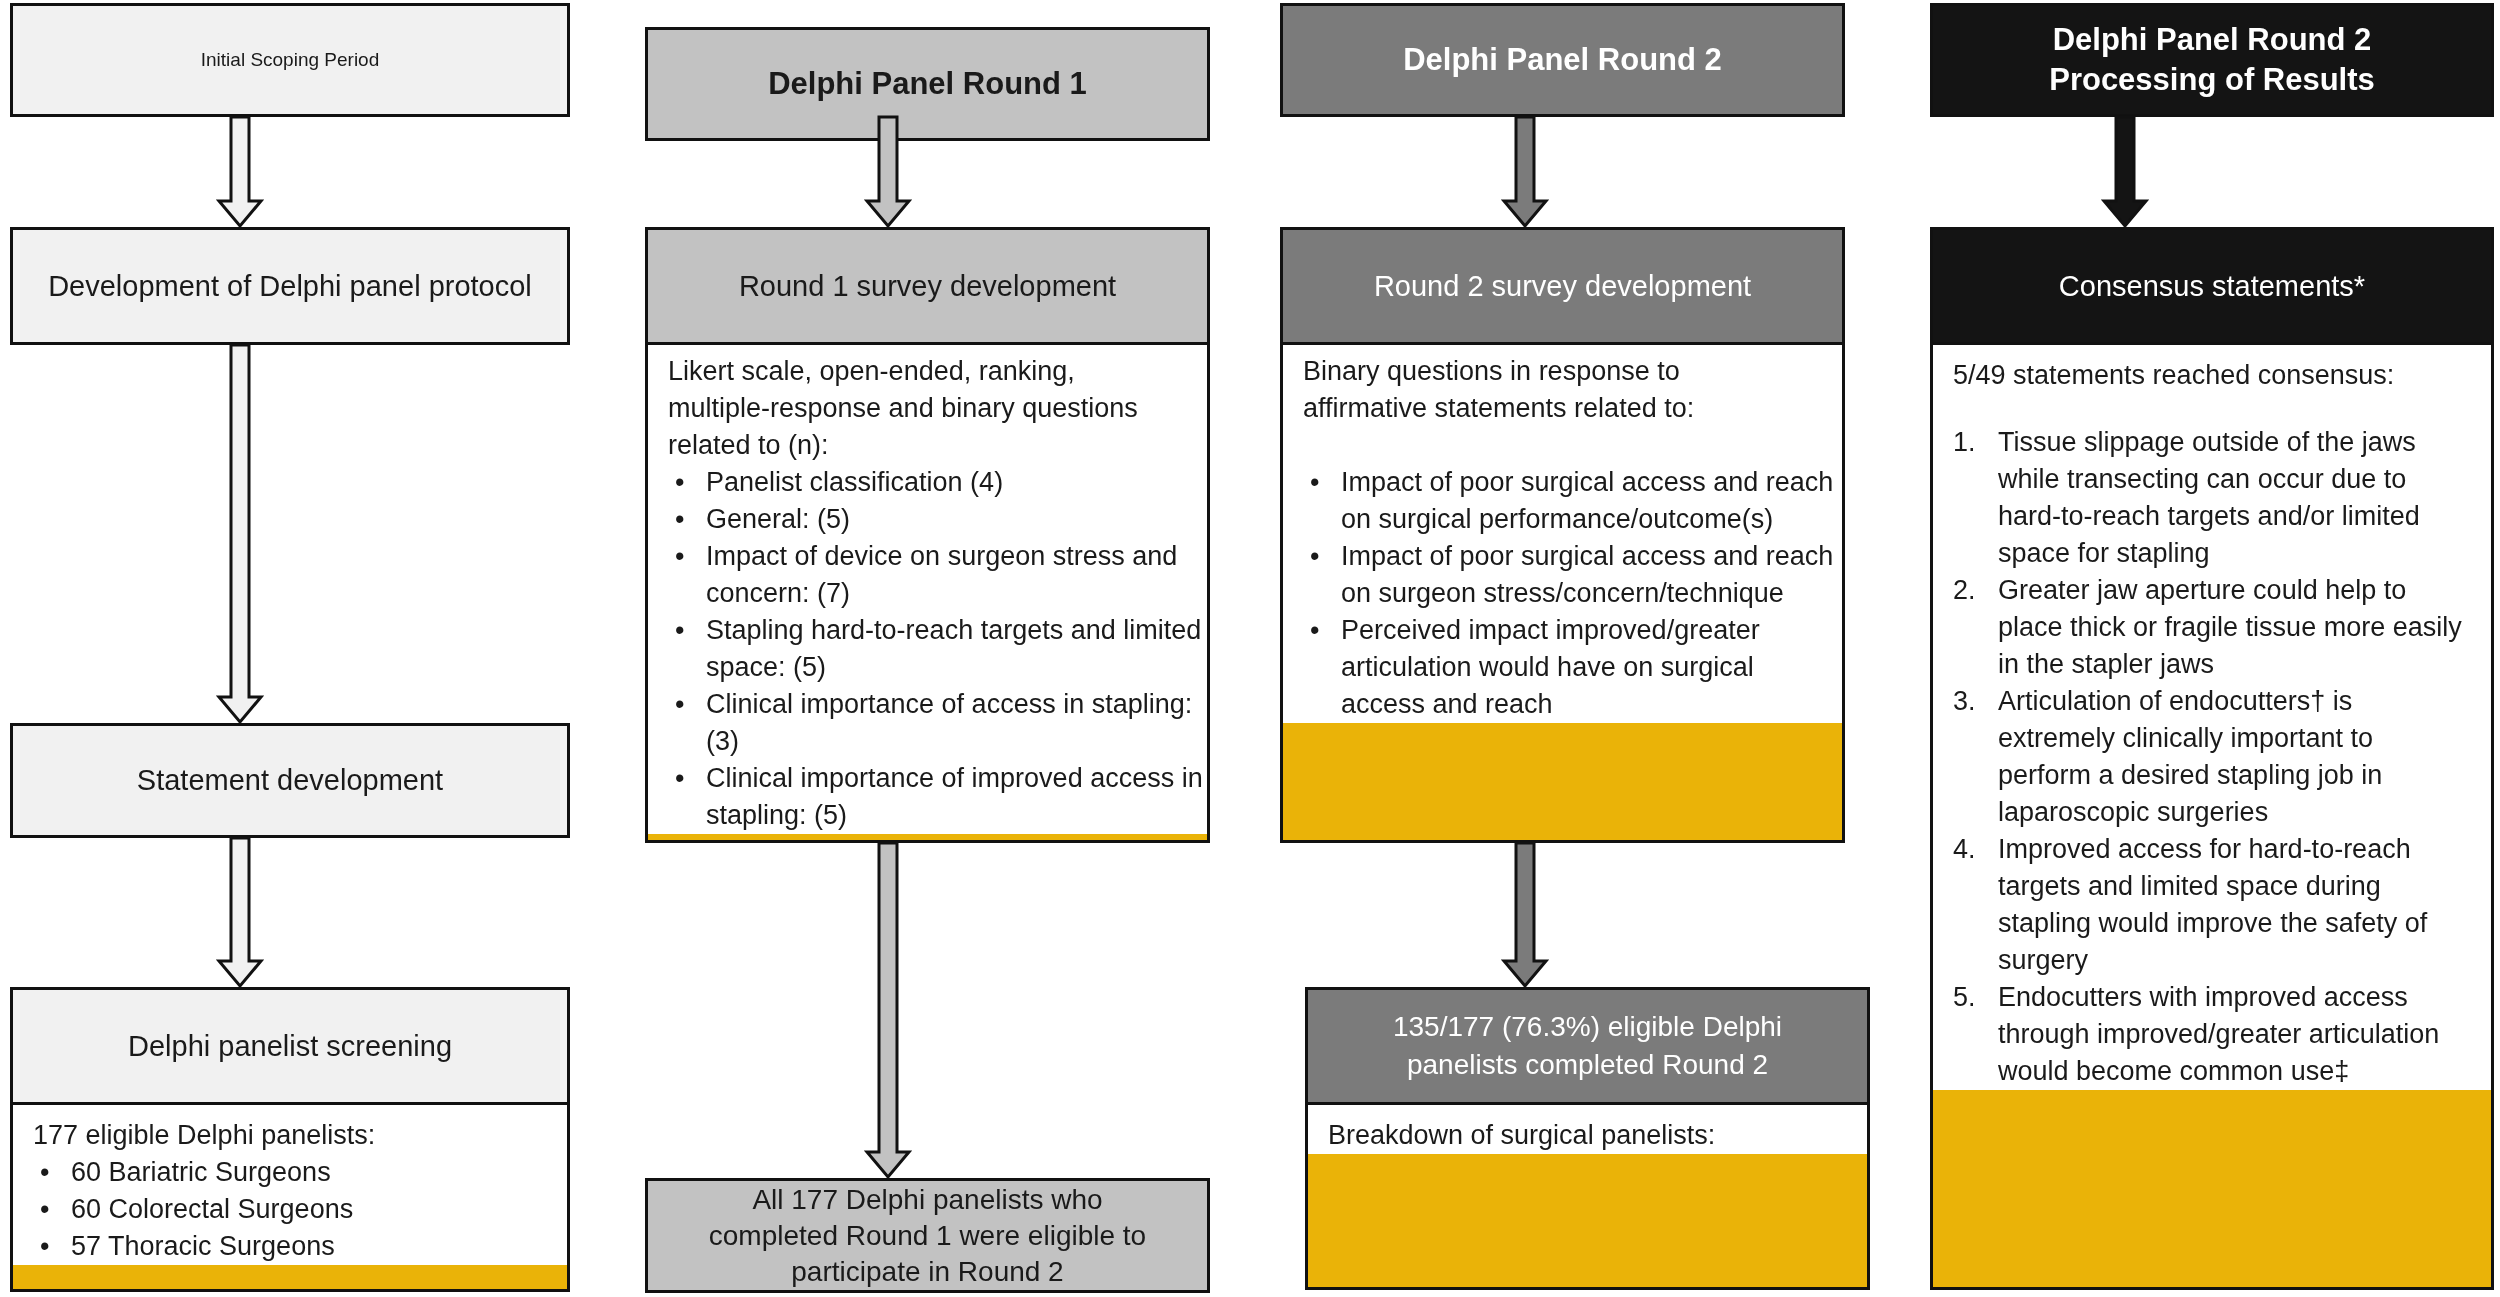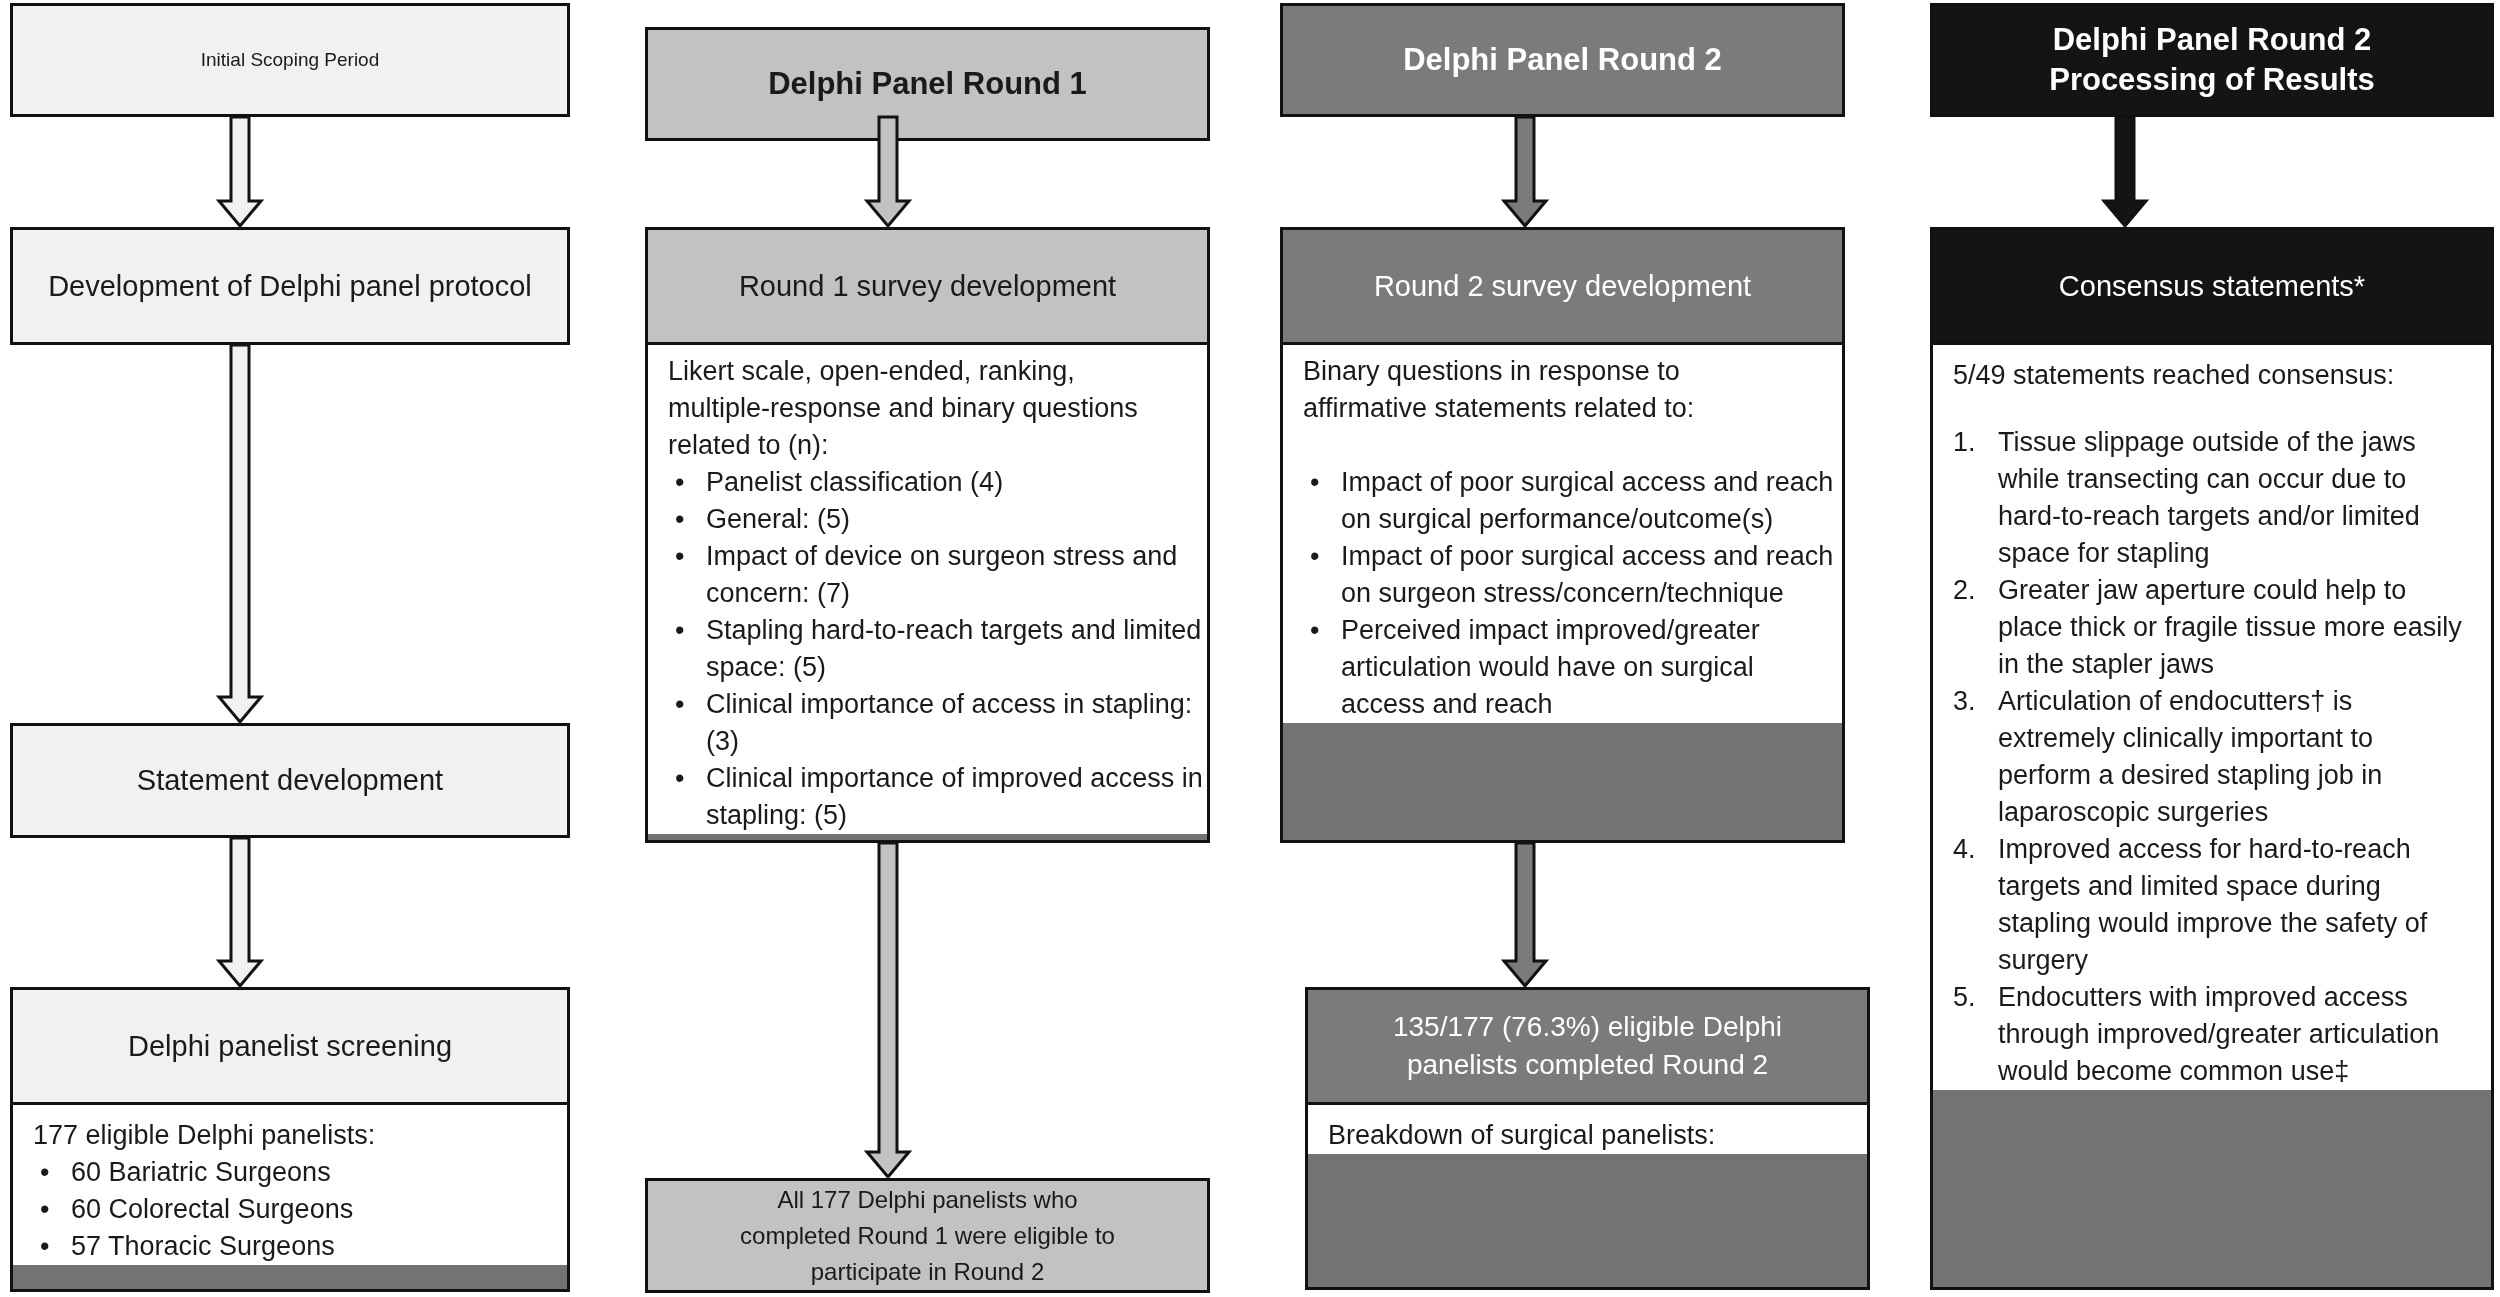--- a/index.html
+++ b/index.html
@@ -1,20 +1,20 @@
 <!DOCTYPE html>
 <html style="--stage1_fill: #f1f1f1; --stage2_fill: #c2c2c2; --stage3_fill: #7b7b7b; --stage4_fill: #141414; --border: #111111; --body_bg: #ffffff; --text_dark: #1a1a1a; --text_light: #ffffff;"><head>
 <meta charset="utf-8">
 <style>
   * { margin:0; padding:0; box-sizing:border-box; }
   html,body { background:#ffffff; }
   body { font-family:"Liberation Sans","DejaVu Sans",sans-serif; color:var(--text_dark,#1a1a1a); }
   .canvas { position:relative; width:2500px; height:1297px; background:var(--body_bg,#ffffff); overflow:hidden; }
 
-  .box { position:absolute; border:3px solid var(--border,#111); background:#737373;
+  .box { position:absolute; border:3px solid var(--border,#111); background:#eab308;
          display:flex; flex-direction:column; align-items:center; justify-content:center;
          text-align:center; }
   .fill1 { background:var(--stage1_fill,#f1f1f1); }
   .fill2 { background:var(--stage2_fill,#c2c2c2); }
   .fill3 { background:var(--stage3_fill,#7b7b7b); }
   .fill4 { background:var(--stage4_fill,#141414); }
   .light { color:var(--text_light,#fff); }
 
   .toplabel  { font-size:19px; line-height:38px; }
   .toplabel-b{ font-size:31px; font-weight:bold; line-height:40px; }
@@ -116,21 +116,21 @@
         <li>Clinical importance of access in stapling: (3)</li>
         <li>Clinical importance of improved access in stapling: (5)</li>
       </ul>
     </div>
   </div>
 
   <svg class="arrow af2" style="left:866px;top:843px;" width="44" height="335">
     <polygon points="13,0 13,309 1,309 22,334 43,309 31,309 31,0"></polygon>
   </svg>
 
-  <div class="box fill2" style="left:645px;top:1178px;width:565px;height:115px;font-size:24px;line-height:36px;">
+  <div class="box fill2" style="left:645px;top:1178px;width:565px;height:115px;font-size:28px;line-height:36px;">
     <span class="ln">All 177 Delphi panelists who</span>
     <span class="ln">completed Round 1 were eligible to</span>
     <span class="ln">participate in Round 2</span>
   </div>
 
   <div class="box fill3 toplabel-b light" style="left:1280px;top:3px;width:565px;height:114px;">
     <span>Delphi Panel Round 2</span>
   </div>
 
   <svg class="arrow af3" style="left:1503px;top:117px;" width="44" height="110">

